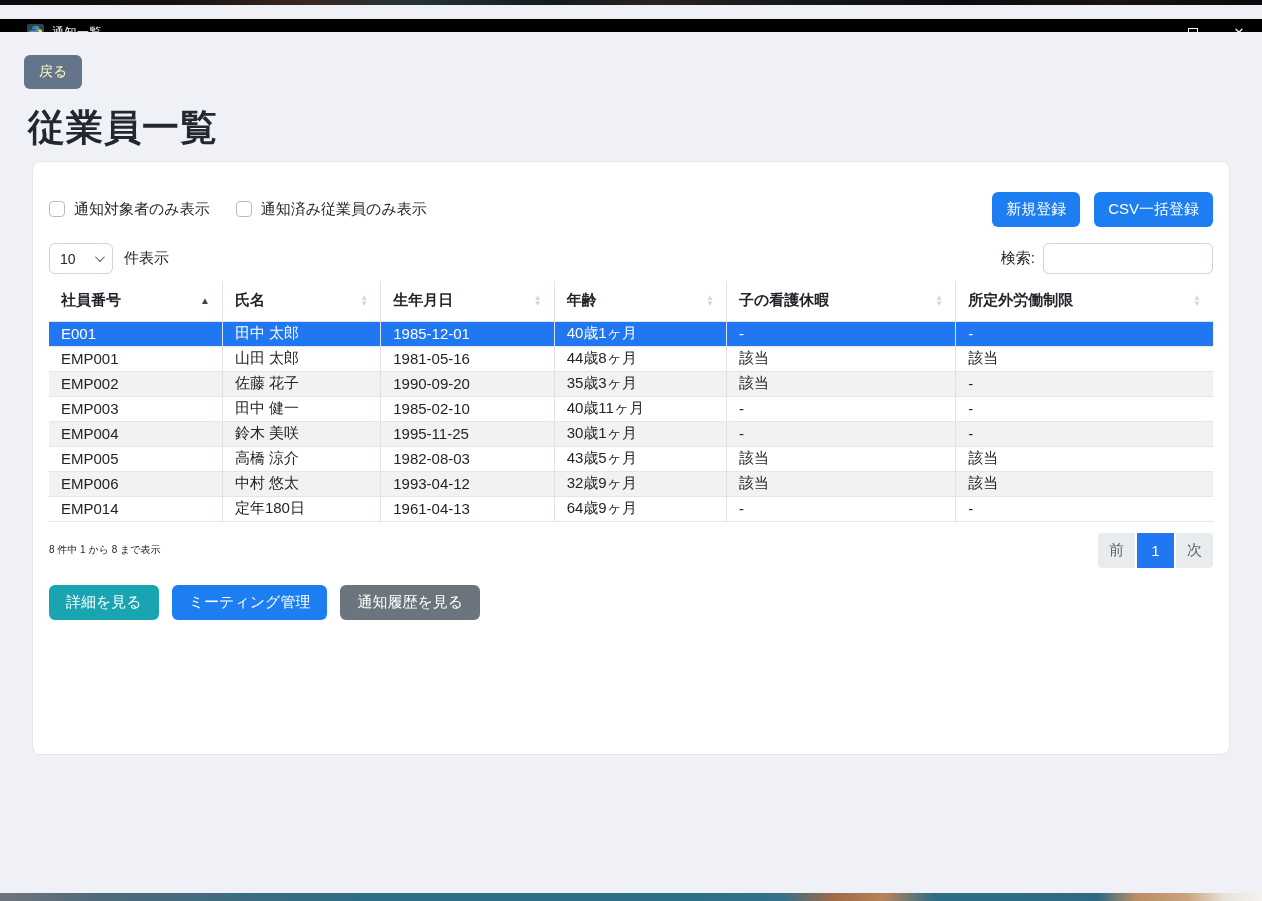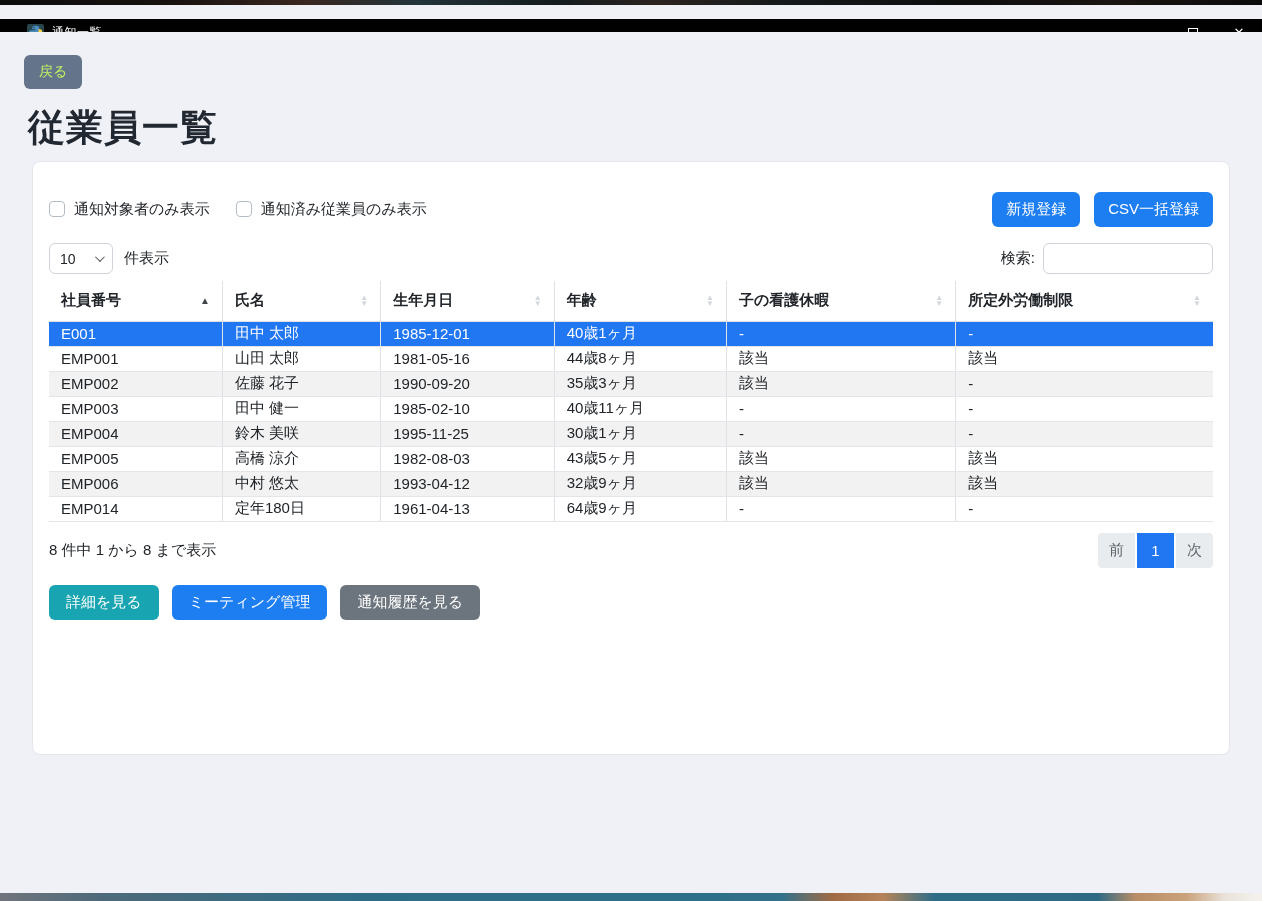--- a/index.html
+++ b/index.html
@@ -35,21 +35,21 @@
   .win-btn { width:46px; height:100%; display:flex; align-items:center; justify-content:center; color:#fff; font-size:13px; }
   .min-glyph { display:block; width:11px; border-top:1px solid #fff; }
   .max-glyph { display:block; width:10px; height:10px; border:1px solid #fff; }
   .close-glyph { font-size:13px; line-height:1; }
 
   
   .app-body { position:absolute; top:32px; left:0; right:0; bottom:8px; background:#f0f1f6; }
 
   .back-btn {
     position:absolute; left:24px; top:23px;
-    background:#64748b; color:#bef264; border:none; border-radius:6px;
+    background:#64748b; color:#fef9c3; border:none; border-radius:6px;
     padding:8px 15px; font-size:14px; cursor:pointer;
     font-family:inherit;
   }
   .page-title {
     position:absolute; left:28px; top:71px;
     font-size:37px; font-weight:700; color:#212832; letter-spacing:1px;
   }
 
   
   .card {
@@ -107,21 +107,21 @@
   th:nth-child(4), td:nth-child(4) { width:14.8%; }
   th:nth-child(5), td:nth-child(5) { width:19.7%; }
   tr.odd td { background:#f2f2f2; }
   tr.selected td { background:#2176f2; color:#fff; }
   .th-inner { display:flex; align-items:center; justify-content:space-between; }
   .sort-icon { display:flex; flex-direction:column; align-items:center; margin-left:6px; }
   .sort-icon .tri { font-size:8px; line-height:6px; color:#d3d6db; }
   .sort-icon.asc .tri-up { color:#40454b; font-size:10px; line-height:10px; }
 
   .card-row3 { display:flex; align-items:center; margin-top:11px; height:35px; }
-  .table-info { font-size:15px; color:#212529; }
+  .table-info { font-size:10px; color:#212529; }
   .pagination { margin-left:auto; display:flex; gap:2px; }
   .page-btn {
     min-width:37px; height:35px; display:flex; align-items:center; justify-content:center;
     background:#e9ecef; color:#5f666d; font-size:15px; padding:0 11px; cursor:pointer;
   }
   .page-btn:first-child { border-radius:4px 0 0 4px; }
   .page-btn:last-child { border-radius:0 4px 4px 0; }
   .page-btn.active { background:#2176f2; color:#fff; }
 
   .card-row4 { display:flex; gap:13px; margin-top:17px; }

